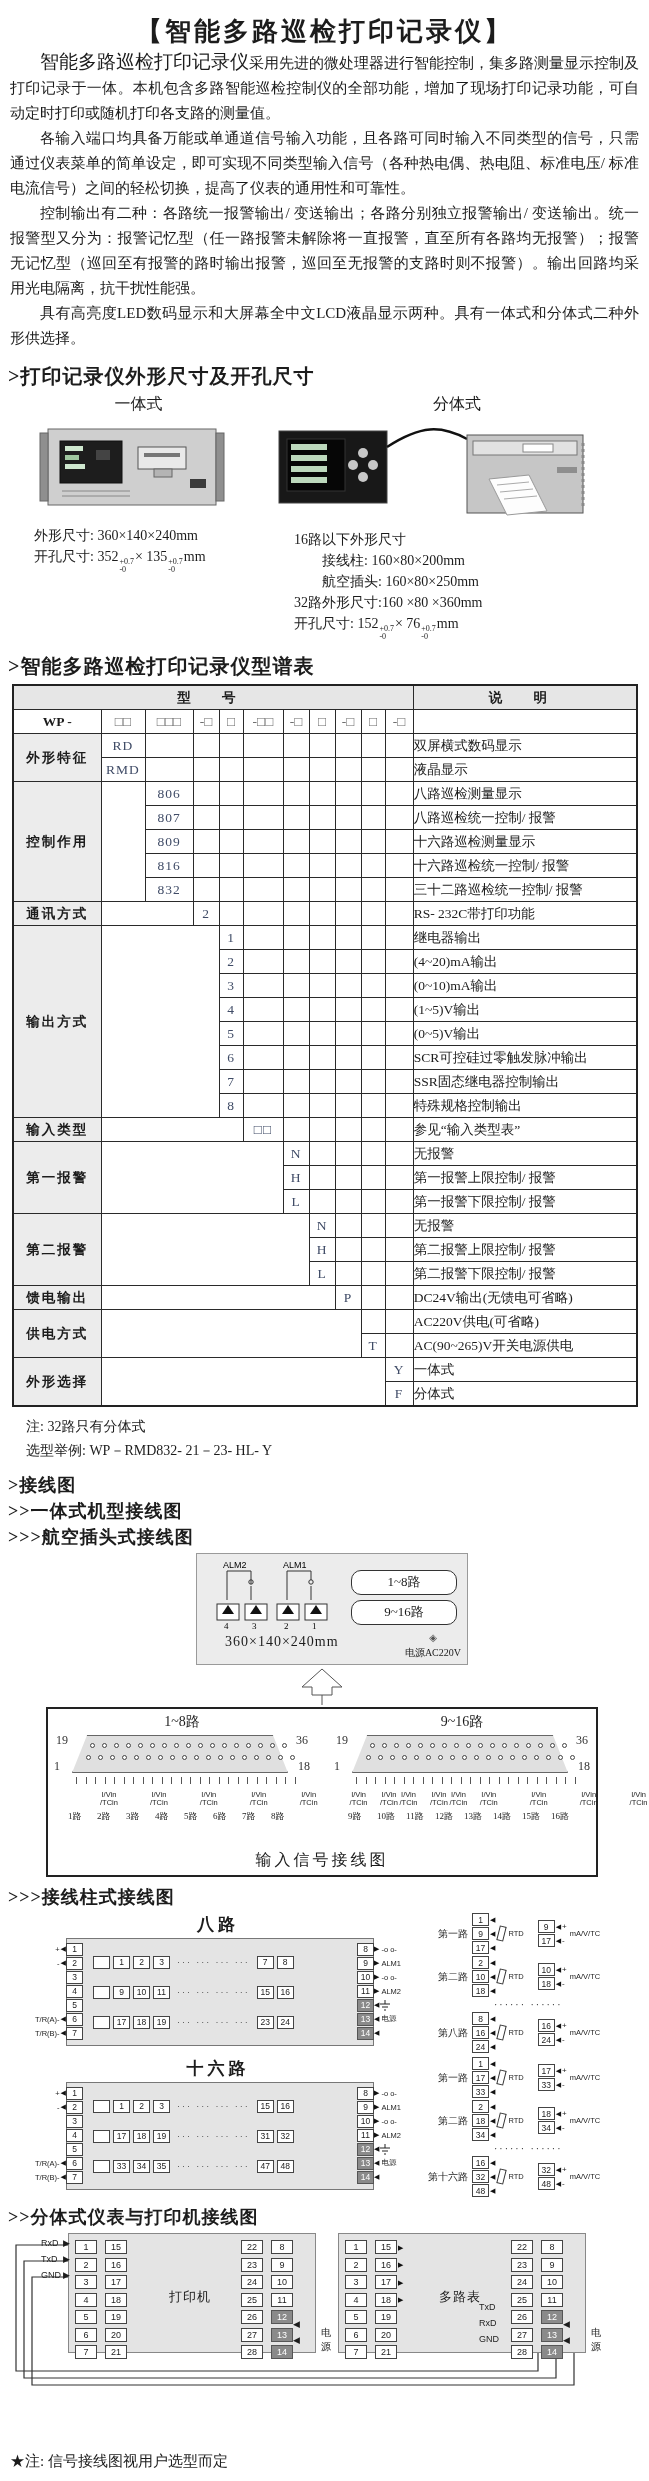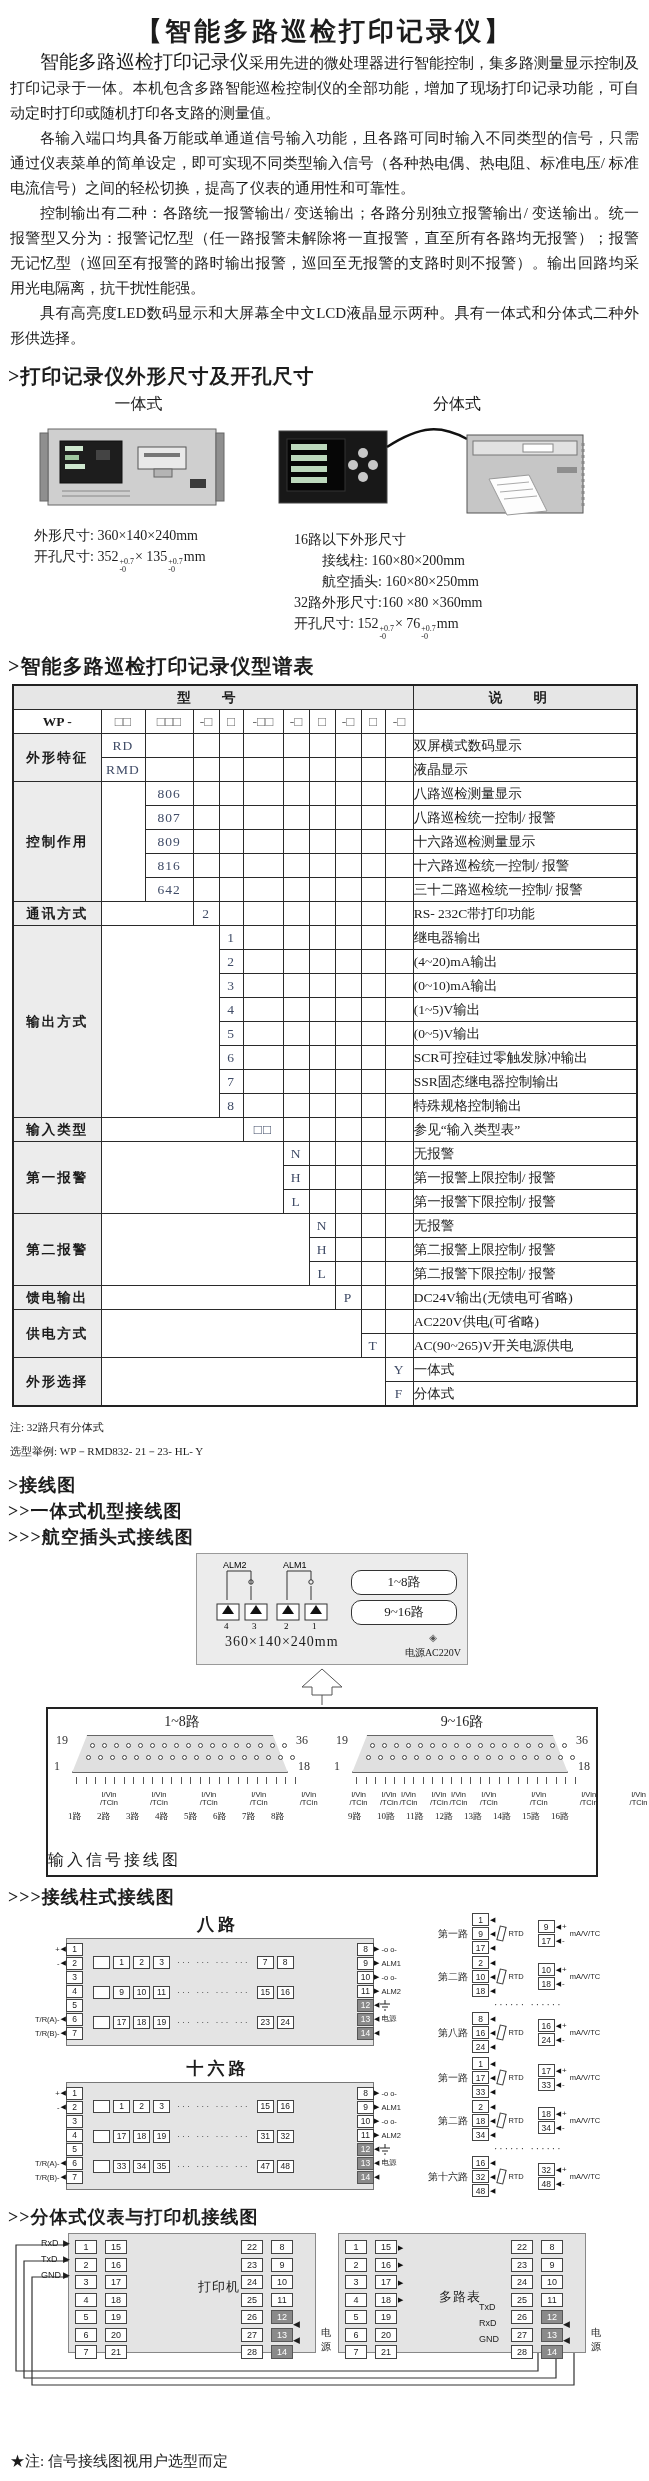--- a/index.html
+++ b/index.html
@@ -19,21 +19,21 @@
   .tol{display:inline-flex;flex-direction:column;font-size:8px;line-height:8px;vertical-align:-3px;margin:0 1px;}
   
   table.spec{border-collapse:collapse;margin:4px 10px 0 12px;table-layout:fixed;width:626px;border:2px solid #222;}
   table.spec td,table.spec th{border:1px solid #2a2a2a;padding:0;height:23px;font-size:13.5px;overflow:hidden;white-space:nowrap;}
   .t-head{background:#e6e6e6;font-size:16px;font-weight:bold;letter-spacing:14px;text-align:center;height:30px;}
   .wp-label{font-size:17px;font-weight:bold;text-align:center;height:30px;}
   .wp-box{color:#6a6a6a;font-size:13px;text-align:center;letter-spacing:0;}
   .t-label{background:#ececec;font-weight:bold;font-size:14px;text-align:center;letter-spacing:2px;}
   .t-code{color:#3f4b66;text-align:center;font-size:13px;letter-spacing:1px;}
   .t-desc{text-align:left;padding:0 5px;white-space:nowrap;}
-  .note-line{font-size:11px;line-height:24px;margin-left:10px;}
+  .note-line{font-size:14px;line-height:24px;margin-left:26px;}
   
   .av-box{width:270px;height:110px;margin:4px 0 0 196px;background:#ececec;border:1px solid #9a9a9a;position:relative;}
   .oval{position:absolute;width:104px;height:23px;border:1.5px solid #333;border-radius:10px;background:#fff;
         text-align:center;font-size:13px;line-height:22px;}
   .av-size{position:absolute;left:28px;top:80px;font-size:14px;letter-spacing:1px;}
   .av-pwr{position:absolute;right:6px;top:92px;font-size:10px;}
   .av-pwr-ico{position:absolute;right:30px;top:78px;font-size:10px;color:#555;}
   .up-arrow{margin:2px 0 0 300px;display:block;}
   
   .in-box{margin:2px 0 0 46px;width:548px;height:166px;border:2px solid #222;position:relative;background:#fff;}
@@ -44,21 +44,21 @@
         clip-path:polygon(7% 0,93% 0,100% 100%,0 100%);}
   .pin-row{position:absolute;left:36px;display:flex;gap:7px;}
   .pin{width:3px;height:3px;border:1px solid #444;border-radius:50%;background:#fff;}
   .corner{position:absolute;font-size:12px;color:#333;}
   .term-row{position:absolute;left:22px;top:44px;display:flex;gap:8.5px;}
   .tick{width:1px;height:7px;background:#555;}
   .sig-row{display:flex;margin:16px 0 0 14px;}
   .sig-cell{width:29px;font-size:7.5px;line-height:8px;text-align:center;font-family:"Liberation Sans",sans-serif;margin-left:32px;}
   .chan-row{display:flex;margin:3px 0 0 14px;}
   .chan-cell{width:29px;font-size:9px;}
-  .in-caption{position:absolute;left:0;right:0;bottom:4px;font-size:16px;letter-spacing:3px;}
+  .in-caption{position:absolute;left:0;right:0;bottom:4px;text-align:center;font-size:16px;letter-spacing:3px;}
   
   .tb-section{display:flex;margin-left:18px;}
   .tb-main{width:400px;}
   .tb-title{text-align:center;font-size:17px;font-weight:bold;letter-spacing:4px;margin:2px 0;}
   .tblock{position:relative;width:306px;height:106px;background:#e4e4e4;border:1px solid #777;margin-left:48px;}
   .lt-col{position:absolute;left:-44px;top:3px;}
   .lt-row{display:flex;align-items:center;height:14px;justify-content:flex-end;width:60px;}
   .lt-pre{font-size:7.5px;font-family:"Liberation Sans",sans-serif;margin-right:1px;white-space:nowrap;}
   .nbox{display:inline-flex;align-items:center;justify-content:center;width:15px;height:11px;border:1px solid #444;
         background:#fff;font-size:8.5px;font-family:"Liberation Sans",sans-serif;flex:none;}
@@ -282,21 +282,21 @@
           <td class="t-empty"></td>
           <td class="t-empty"></td>
           <td class="t-empty"></td>
           <td class="t-empty"></td>
           <td class="t-empty"></td>
           <td class="t-empty"></td>
           <td class="t-empty"></td>
           <td class="t-desc">十六路巡检统一控制/ 报警</td>
         </tr>
         <tr>
-          <td class="t-code">642</td>
+          <td class="t-code">832</td>
           <td class="t-empty"></td>
           <td class="t-empty"></td>
           <td class="t-empty"></td>
           <td class="t-empty"></td>
           <td class="t-empty"></td>
           <td class="t-empty"></td>
           <td class="t-empty"></td>
           <td class="t-empty"></td>
           <td class="t-desc">三十二路巡检统一控制/ 报警</td>
         </tr>
@@ -1328,21 +1328,21 @@
           <div class="srow">
             <span class="nbox dark">12</span>
           </div>
           <div class="srow">
             <span class="nbox dark">13</span>
           </div>
           <div class="srow">
             <span class="nbox dark">14</span>
           </div>
         </div>
-        <div class="sname" style="left: 100px; top: 44px; margin-left: 29px;">打印机</div>
+        <div class="sname" style="left: 100px; top: 54px;">打印机</div>
         <span class="ext-lbl" style="left: -28px; top: 4px;">RxD</span>
         <span class="ext-lbl" style="left: -6px; top: 4px;">▶</span>
         <span class="ext-lbl" style="left: -28px; top: 20px;">TxD</span>
         <span class="ext-lbl" style="left: -6px; top: 20px;">▶</span>
         <span class="ext-lbl" style="left: -28px; top: 36px;">GND</span>
         <span class="ext-lbl" style="left: -6px; top: 36px;">▶</span>
         <span class="pwr-lbl" style="left: 252px; top: 92px;">电源</span>
         <span class="ext-lbl" style="left: 224px; top: 85px;">◀</span>
         <span class="ext-lbl" style="left: 224px; top: 101px;">◀</span>
       </div>

